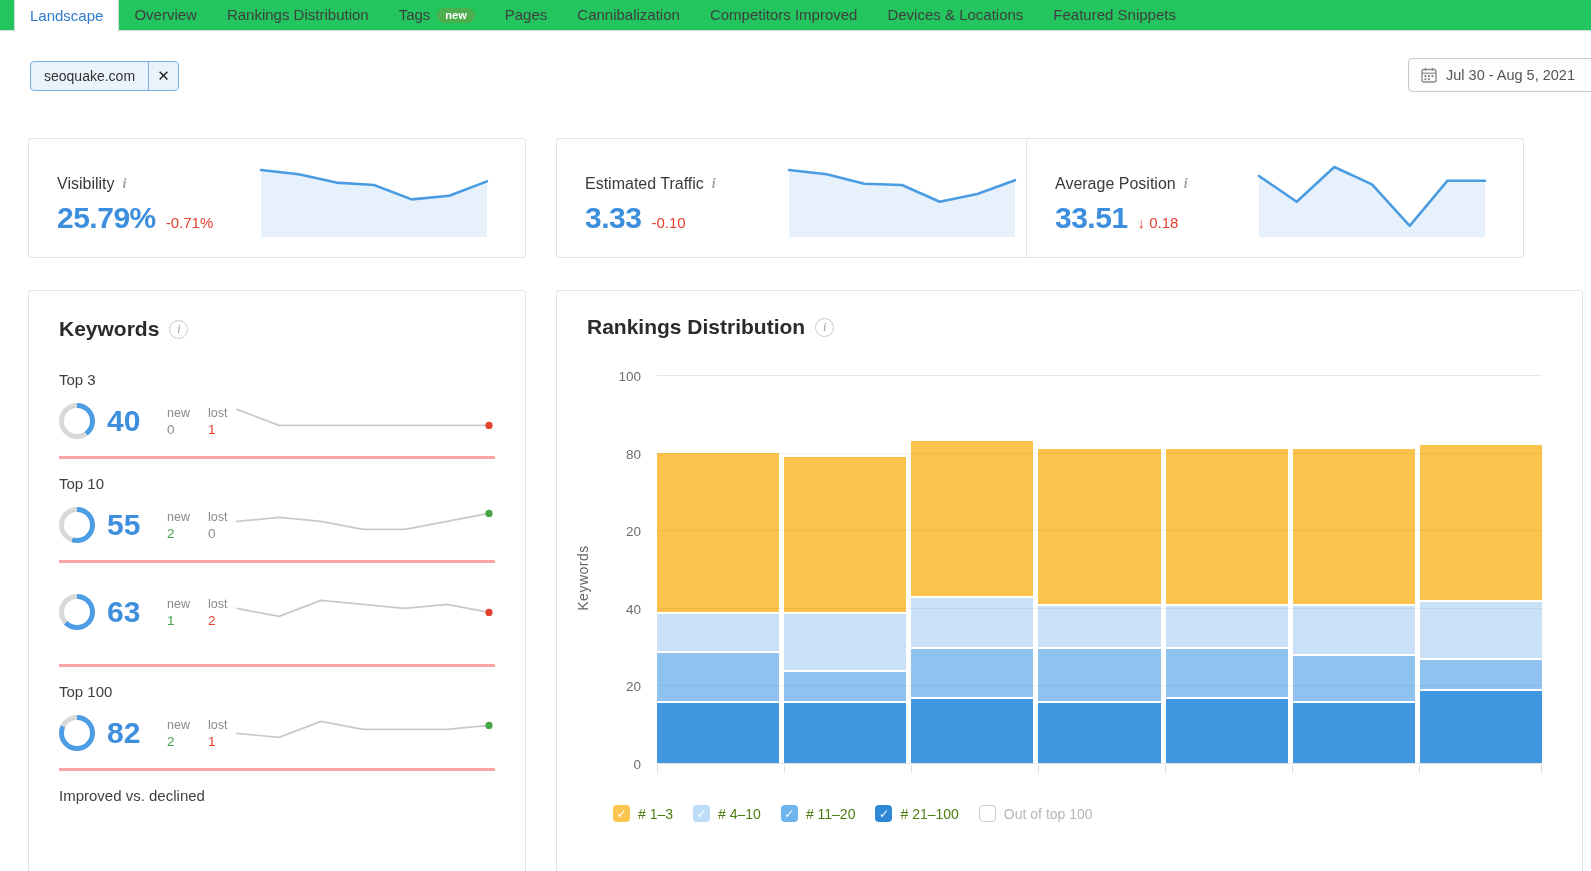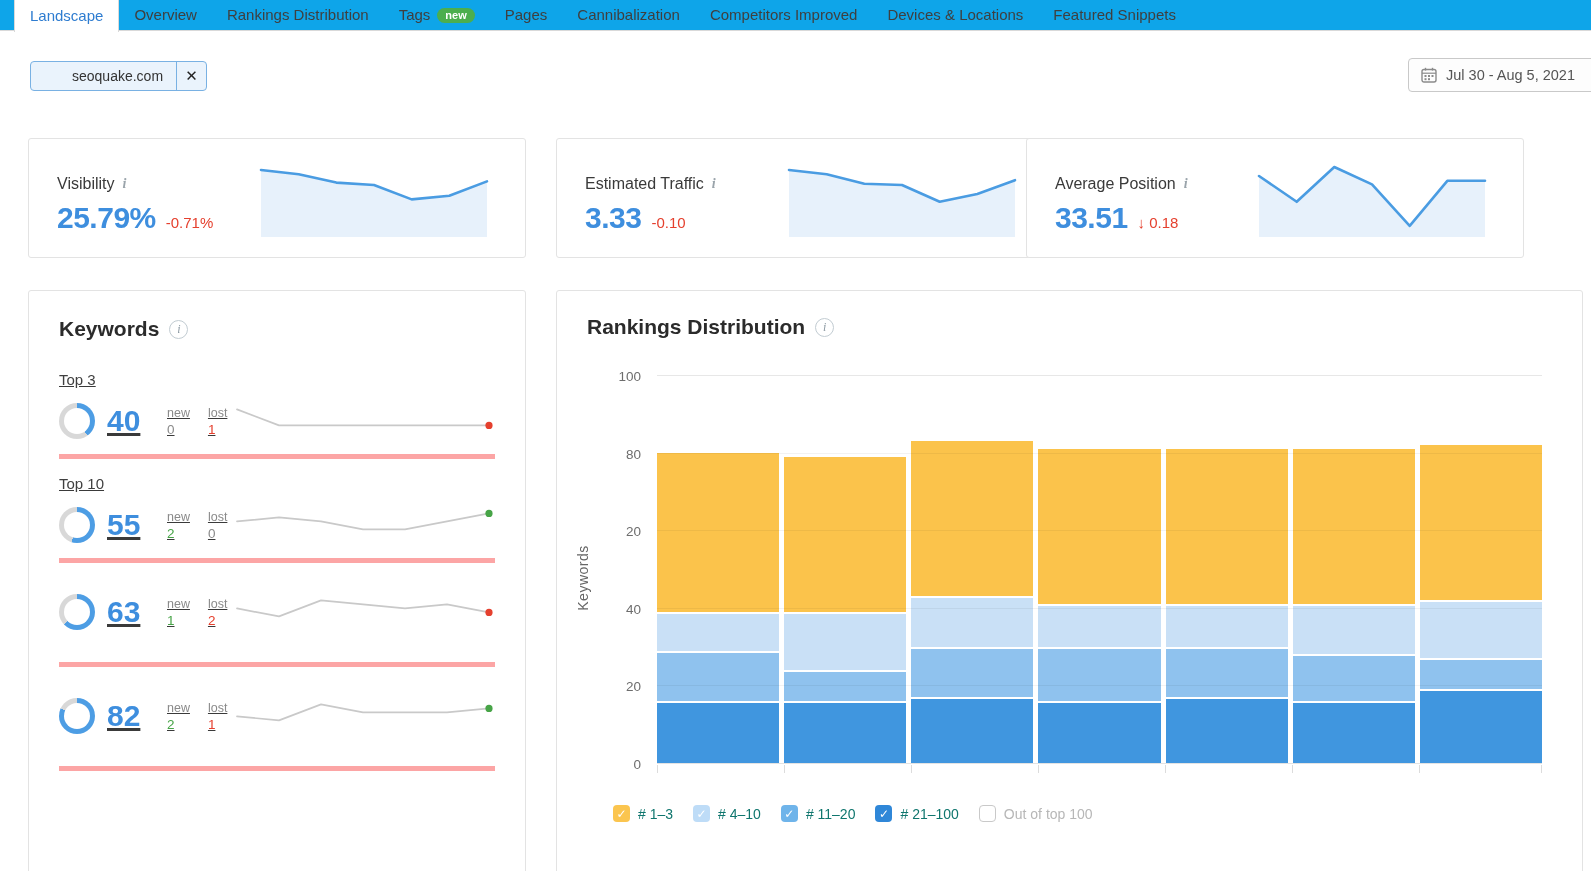--- a/index.html
+++ b/index.html
@@ -3,30 +3,30 @@
 <meta charset="utf-8">
 <style>
   * { margin:0; padding:0; box-sizing:border-box; }
   html,body { background:#fff; }
   body {
     width:1591px; height:871px; position:relative; overflow:hidden;
     font-family:"Liberation Sans","DejaVu Sans",sans-serif; color:#3a3a3a;
   }
   
   .tabbar { position:absolute; left:0; top:0; width:100%; height:31px;
-    border-bottom:1px solid #d9d9d9; display:flex; align-items:flex-start; padding-left:14px; background:#0ea5e9; }
+    border-bottom:1px solid #d9d9d9; display:flex; align-items:flex-start; padding-left:14px; background:#22c55e; }
   .tab { height:30px; line-height:30px; padding:0 15px; font-size:15px; color:#3f3f3f;
     cursor:pointer; display:flex; align-items:center; gap:7px; white-space:nowrap; }
   .tab.active { height:32px; background:#fff; border-left:1px solid #d9d9d9; border-right:1px solid #d9d9d9; color:#2e7cd0; }
   .badge-new { background:#4cae4e; color:#fff; font-size:11px; font-weight:bold;
     border-radius:9px; padding:2px 8px; line-height:1; }
   
   .chip { position:absolute; left:30px; top:61px; height:30px; display:flex; align-items:stretch;
     border:1px solid #79b1e3; border-radius:4px; background:#eaf3fc; overflow:hidden; }
-  .chip-label { padding:0 13px; font-size:14px; color:#333; display:flex; align-items:center;margin-left:28px; }
+  .chip-label { padding:0 13px; font-size:14px; color:#333; display:flex; align-items:center; }
   .chip-close { width:30px; border-left:1px solid #79b1e3; display:flex; align-items:center; justify-content:center;
     font-size:15px; color:#222; cursor:pointer; font-weight:bold; }
   .datebtn { position:absolute; left:1408px; top:58px; height:34px; width:210px;
     border:1px solid #c9c9c9; border-radius:4px; background:#fdfdfd; display:flex; align-items:center;
     gap:9px; padding:0 12px; font-size:14.5px; color:#555; cursor:pointer; white-space:nowrap; }
   .cal-icon { width:16px; height:16px; flex:0 0 16px; }
   
   .mcard { position:absolute; top:138px; width:498px; height:120px; background:#fff;
     border:1px solid #e3e3e3; border-radius:3px; }
   .mcard .inner { position:absolute; left:28px; top:36px; }
@@ -38,21 +38,21 @@
   .mdelta { font-size:15px; color:#e5402e; }
   .mspark { position:absolute; right:32px; top:22px; }
   
   .panel { position:absolute; top:290px; background:#fff; border:1px solid #e3e3e3; border-radius:3px; }
   .panel-title { font-size:21px; font-weight:bold; color:#2b2b2b; display:flex; align-items:center; gap:10px; }
   .i-circle { width:19px; height:19px; border:1px solid #c2ccd2; border-radius:50%; display:inline-flex;
     align-items:center; justify-content:center; font-family:"Liberation Serif","DejaVu Serif",serif;
     font-style:italic; font-size:12px; color:#8d9aa3; font-weight:normal; cursor:pointer; }
   
   #keywords-panel { left:28px; width:498px; height:600px; padding:26px 30px 0 30px; }
-  .kw-row { height:104px; border-bottom:5px solid #fca5a5; padding-top:16px;text-decoration:underline; }
+  .kw-row { height:104px; border-bottom:3px solid #fca5a5; padding-top:16px; }
   .kw-row-label { font-size:15px; color:#3f3f3f; }
   .kw-row-body { margin-top:11px; display:flex; align-items:center; }
   .donut { width:36px; height:36px; border-radius:50%; position:relative; flex:0 0 36px; }
   .donut::after { content:""; position:absolute; left:5px; top:5px; width:26px; height:26px;
     border-radius:50%; background:#fff; }
   .kw-value { font-size:30px; font-weight:bold; color:#3e8ede; margin-left:12px; min-width:52px; }
   .newlost { display:flex; gap:18px; margin-left:8px; }
   .nl-col { display:flex; flex-direction:column; gap:2px; }
   .nl-label { font-size:12.5px; color:#8a8a8a; }
   .nl-val { font-size:13.5px; }
@@ -83,21 +83,21 @@
   .ticksrow { position:absolute; left:100px; top:474px; width:885px; height:8px; display:flex; gap:5px; }
   .ticksrow .tcell { flex:1; border-left:1px solid #dcdcdc; }
   .ticksrow { border-right:1px solid #dcdcdc; }
   .xlabels { position:absolute; left:100px; top:484px; width:885px; display:flex; gap:5px; }
   .xlabels .xcell { flex:1; text-align:center; font-size:13.5px; color:#6d6d6d; }
   .legend { position:absolute; left:56px; top:514px; display:flex; gap:20px; align-items:center; }
   .legend-item { display:flex; align-items:center; gap:8px; cursor:pointer; }
   .lg-box { width:17px; height:17px; border-radius:4px; display:flex; align-items:center; justify-content:center;
     color:#fff; font-size:12px; font-weight:bold; line-height:1; }
   .lg-box.unchecked { background:#fff; border:1px solid #c9c9c9; }
-  .lg-label { font-size:14px; color:#0f766e; }
+  .lg-label { font-size:14px; color:#4d7c0f; }
   .lg-label.muted { color:#b7b7b7; }
 </style>
 </head>
 <body>
 
 <nav class="tabbar">
   <div class="tab active">
       <span>Landscape</span>
     </div>
   <div class="tab">
@@ -264,20 +264,21 @@
           </div>
       </div>
       <div class="kw-spark"><svg width="262" height="40" viewBox="0 0 262 40">
             <polyline points="4.0,18.4 46.0,26.4 88.0,10.4 130.0,14.4 172.0,18.4 214.0,14.4 256.0,22.4" fill="none" stroke="#c9c9c9" stroke-width="1.7" stroke-linejoin="round" stroke-linecap="round"></polyline>
             <circle cx="256" cy="22.400000000000002" r="3.6" fill="#e5402e"></circle>
           </svg></div>
     </div>
   </div>
 
   <div class="kw-row">
+    <div class="kw-row-label">Top 100</div>
     <div class="kw-row-body">
       <div class="donut" style="background: conic-gradient(rgb(77, 157, 228) 0deg, rgb(77, 157, 228) 82%, rgb(216, 216, 216) 82%, rgb(216, 216, 216) 100%);"></div>
       <span class="kw-value">82</span>
       <div class="newlost">
         <div class="nl-col">
             <span class="nl-label">new</span>
             <span class="nl-val green">2</span>
           </div>
         <div class="nl-col">
             <span class="nl-label">lost</span>
@@ -285,20 +286,21 @@
           </div>
       </div>
       <div class="kw-spark"><svg width="262" height="40" viewBox="0 0 262 40">
             <polyline points="4.0,22.4 46.0,26.4 88.0,10.4 130.0,18.4 172.0,18.4 214.0,18.4 256.0,14.4" fill="none" stroke="#c9c9c9" stroke-width="1.7" stroke-linejoin="round" stroke-linecap="round"></polyline>
             <circle cx="256" cy="14.400000000000002" r="3.6" fill="#47a447"></circle>
           </svg></div>
     </div>
   </div>
 
   <div class="impdec">
+    <div class="kw-row-label">Improved vs. declined</div>
   </div>
 </section>
 
 <section class="panel" id="rankings-panel">
   <div class="panel-title">
     <span>Rankings Distribution</span>
     <span class="i-circle">i</span>
   </div>
 
   <div class="ylabel">Keywords</div>

